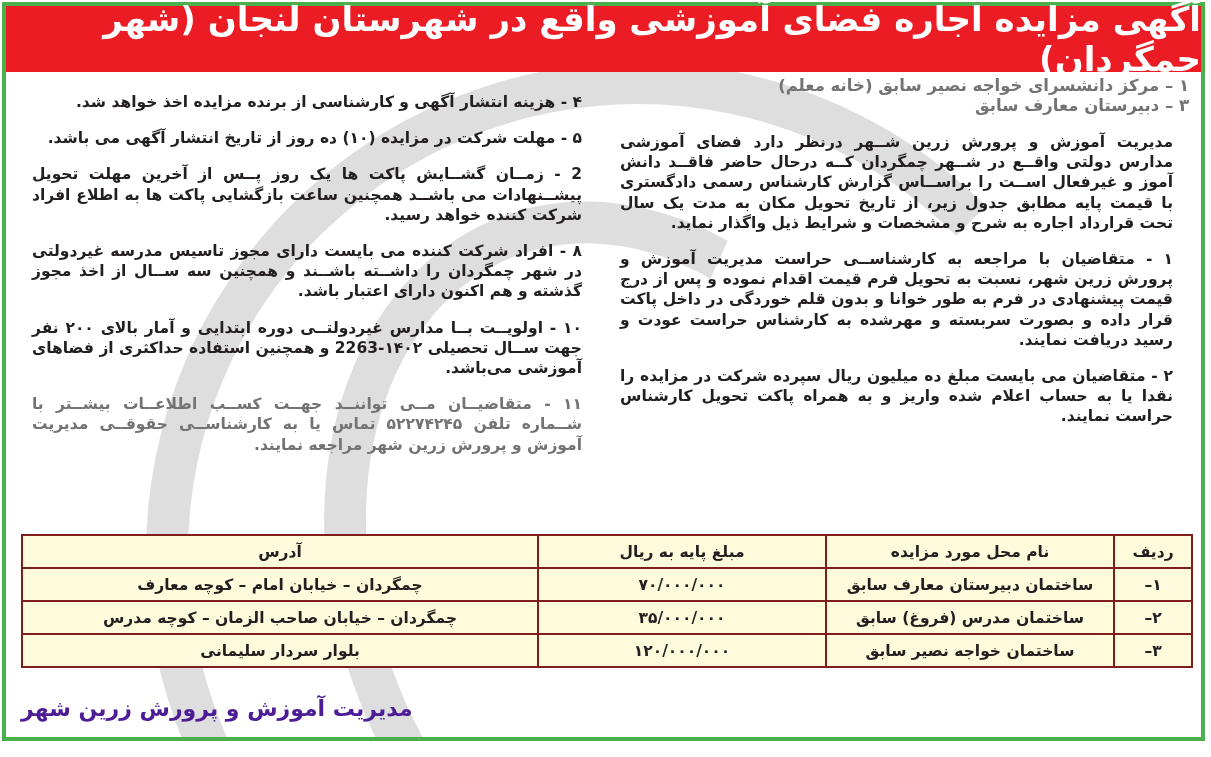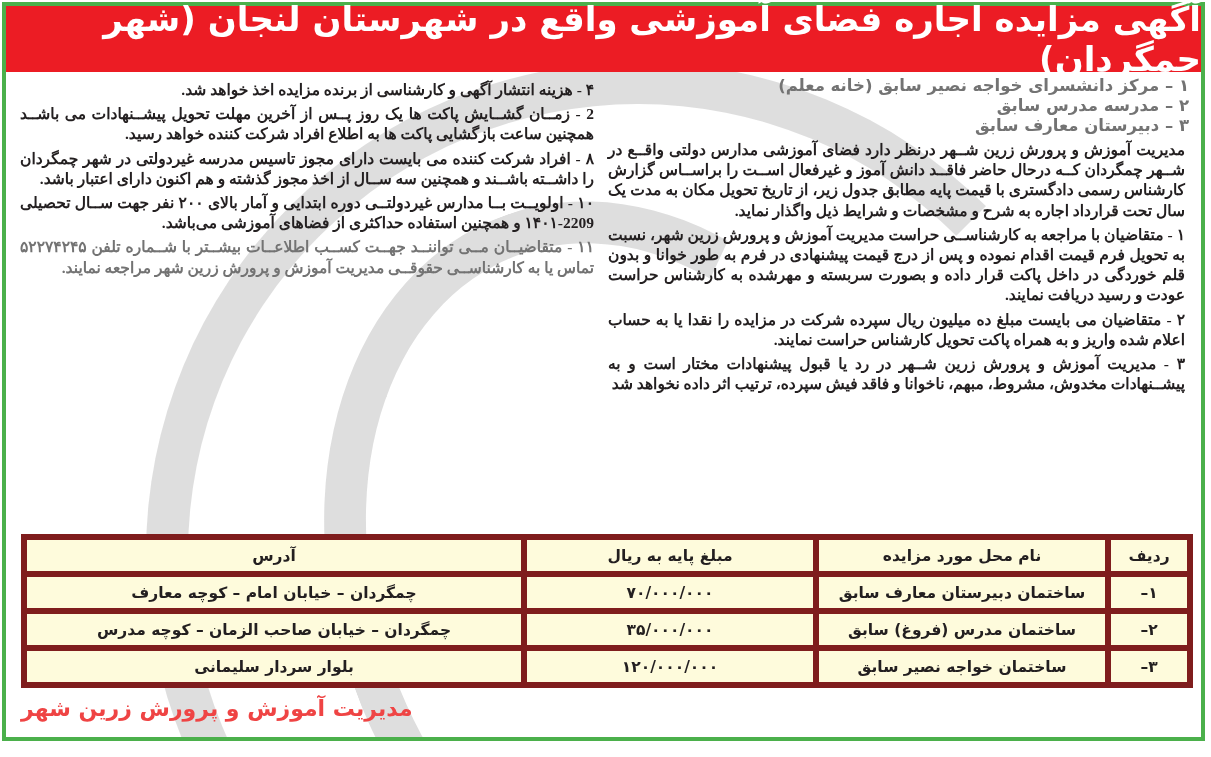--- a/index.html
+++ b/index.html
@@ -21,63 +21,62 @@
     border-right-color:transparent; border-bottom-color:transparent; opacity:0.75;
   }
   .col {
     position:absolute; direction:rtl; text-align:justify; font-weight:bold; color:#231f20;
     font-size:15.5px; line-height:20.2px;
   }
   .col-right { right:12px; top:70px; width:585px; }
   .col-left { left:10px; top:70px; width:582px; }
   .heading-line { color:#737373; font-size:16.5px; line-height:20px; }
   .pink { color:#737373; }
-  .para { margin:4px;font-family:Liberation Serif, serif; }
+  .para { margin:16px; }
   table.auction {
     position:absolute; left:15px; top:528px; width:1172px; border-collapse:collapse;
     direction:rtl; background:#fefbdc; font-weight:bold; font-size:15.5px; color:#231f20;
   }
   table.auction td, table.auction th {
-    border:6px solid #7f1d1d; height:31px; text-align:center; padding:0 8px;
+    border:2px solid #7f1d1d; height:31px; text-align:center; padding:0 8px;
   }
   table.auction th { font-size:15.5px; }
   .c-row { width:60px;border-radius:11px; }
   .c-name { width:270px; }
   .c-price { width:270px;margin-top:48px; }
   .footer-sign {
-    position:absolute; left:15px; top:690px; direction:rtl; color:#ef4444;
+    position:absolute; left:15px; top:690px; direction:rtl; color:#4c1d95;
     font-weight:bold; font-size:22px;
   }
 </style>
 </head>
 <body>
 
 <div class="frame">
   <div class="header">آگهی مزایده اجاره فضای آموزشی واقع در شهرستان لنجان (شهر چمگردان)</div>
 
   <div class="watermark">
     <div class="wm-arc" style="left:140px; top:-10px; width:900px; height:900px;"></div>
     <div class="wm-arc" style="left:330px; top:120px; width:520px; height:700px; transform:rotate(-20deg);"></div>
   </div>
 
   <div class="col col-right">
     <div class="heading-line">۱ – مرکز دانشسرای خواجه نصیر سابق (خانه معلم)</div>
-    <div class="heading-line">۲ – مدرسه مدرس سابق</div>
     <div class="heading-line">۳ – دبیرستان معارف سابق</div>
     <p class="para">مدیریت آموزش و پرورش زرین شــهر درنظر دارد فضای آموزشی مدارس دولتی واقــع در شــهر چمگردان کــه درحال حاضر فاقــد دانش آموز و غیرفعال اســت را براســاس گزارش کارشناس رسمی دادگستری با قیمت پایه مطابق جدول زیر، از تاریخ تحویل مکان به مدت یک سال تحت قرارداد اجاره به شرح و مشخصات و شرایط ذیل واگذار نماید.</p>
     <p class="para">۱ - متقاضیان با مراجعه به کارشناســی حراست مدیریت آموزش و پرورش زرین شهر، نسبت به تحویل فرم قیمت اقدام نموده و پس از درج قیمت پیشنهادی در فرم به طور خوانا و بدون قلم خوردگی در داخل پاکت قرار داده و بصورت سربسته و مهرشده به کارشناس حراست عودت و رسید دریافت نمایند.</p>
     <p class="para">۲ - متقاضیان می بایست مبلغ ده میلیون ریال سپرده شرکت در مزایده را نقدا یا به حساب اعلام شده واریز و به همراه پاکت تحویل کارشناس حراست نمایند.</p>
-    <p class="para">۳ - مدیریت آموزش و پرورش زرین شــهر در رد یا قبول پیشنهادات مختار است و به پیشــنهادات مخدوش، مشروط، مبهم، ناخوانا و فاقد فیش سپرده، ترتیب اثر داده نخواهد شد</p>
   </div>
 
   <div class="col col-left">
     <p class="para">۴ - هزینه انتشار آگهی و کارشناسی از برنده مزایده اخذ خواهد شد.</p>
+    <p class="para">۵ - مهلت شرکت در مزایده (۱۰) ده روز از تاریخ انتشار آگهی می باشد.</p>
     <p class="para">2 - زمــان گشــایش پاکت ها یک روز پــس از آخرین مهلت تحویل پیشــنهادات می باشــد همچنین ساعت بازگشایی پاکت ها به اطلاع افراد شرکت کننده خواهد رسید.</p>
     <p class="para">۸ - افراد شرکت کننده می بایست دارای مجوز تاسیس مدرسه غیردولتی در شهر چمگردان را داشــته باشــند و همچنین سه ســال از اخذ مجوز گذشته و هم اکنون دارای اعتبار باشد.</p>
-    <p class="para">۱۰ - اولویــت بــا مدارس غیردولتــی دوره ابتدایی و آمار بالای ۲۰۰ نفر جهت ســال تحصیلی 2209-۱۴۰۱ و همچنین استفاده حداکثری از فضاهای آموزشی می‌باشد.</p>
+    <p class="para">۱۰ - اولویــت بــا مدارس غیردولتــی دوره ابتدایی و آمار بالای ۲۰۰ نفر جهت ســال تحصیلی ۱۴۰۲-2263 و همچنین استفاده حداکثری از فضاهای آموزشی می‌باشد.</p>
     <p class="para pink">۱۱ - متقاضیــان مــی تواننــد جهــت کســب اطلاعــات بیشــتر با شــماره تلفن ۵۲۲۷۴۲۴۵ تماس یا به کارشناســی حقوقــی مدیریت آموزش و پرورش زرین شهر مراجعه نمایند.</p>
   </div>
 
   <table class="auction">
     <tbody>
         <tr>
       <th class="c-row">ردیف</th>
       <th class="c-name">نام محل مورد مزایده</th>
       <th class="c-price">مبلغ پایه به ریال</th>
       <th>آدرس</th>

